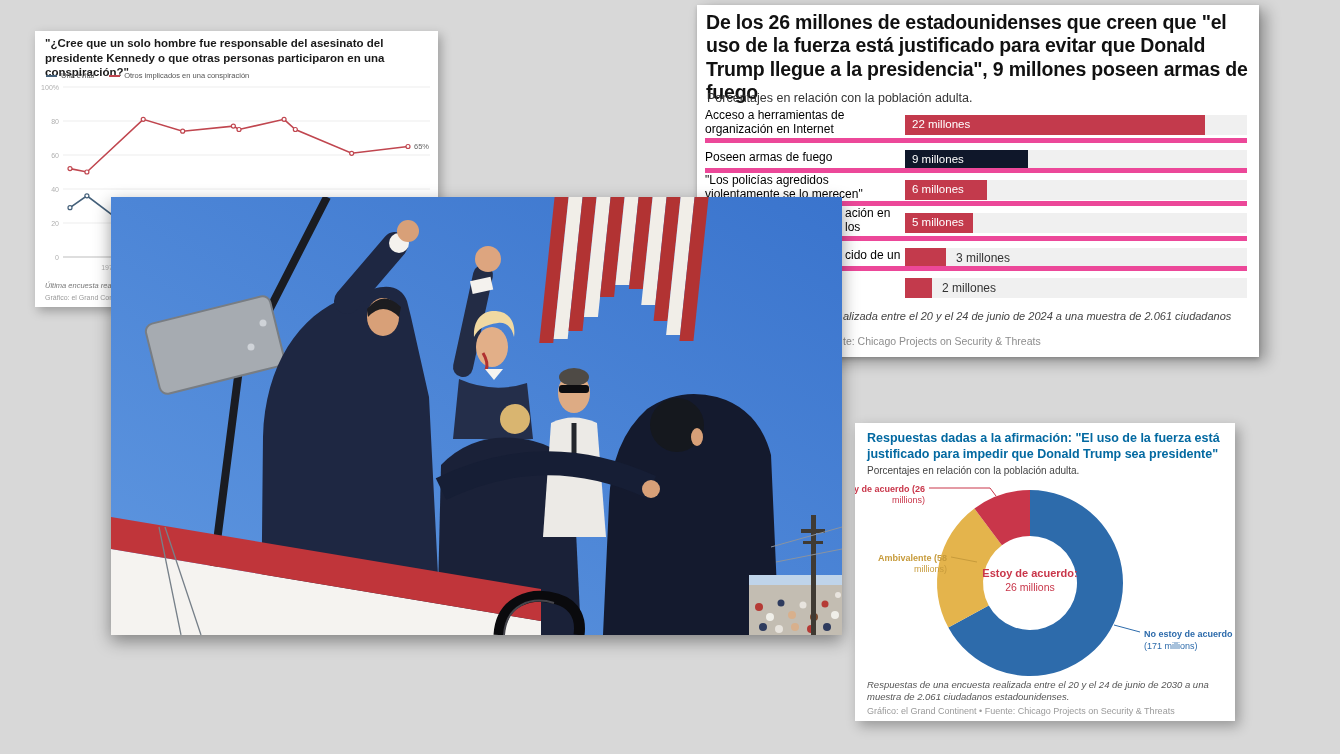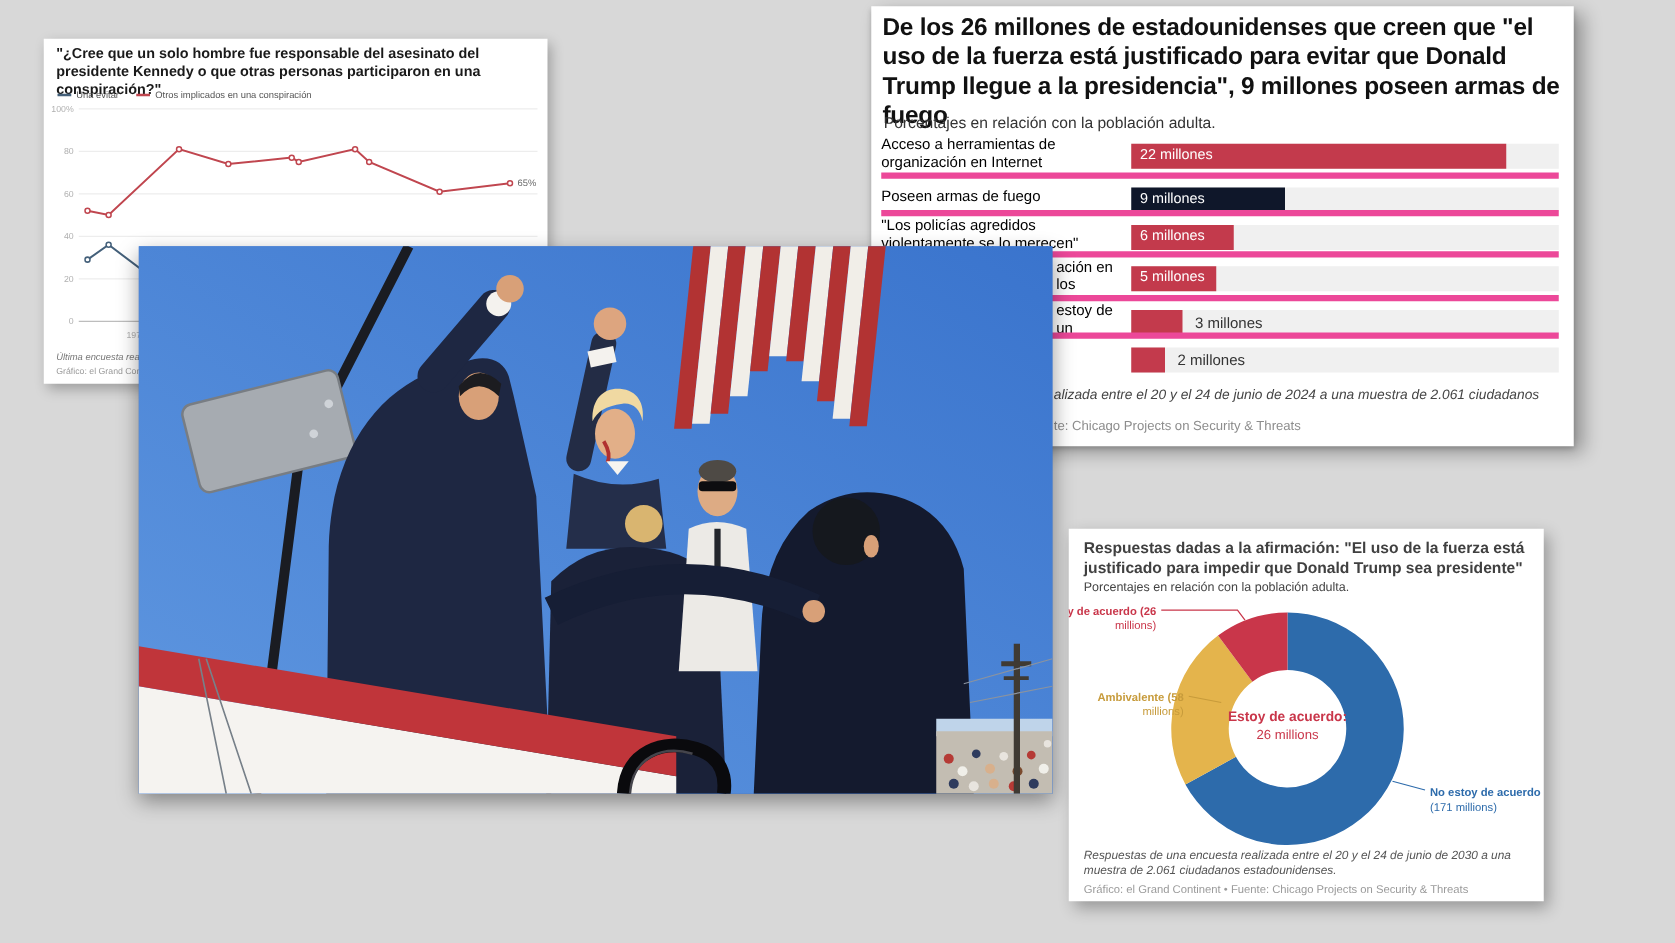--- a/index.html
+++ b/index.html
@@ -30,21 +30,21 @@
   .bval-in{position:absolute;left:7px;top:3px;font-size:11.5px;color:#fff;white-space:nowrap;}
   .bval-out{position:absolute;top:3px;font-size:12px;color:#333;white-space:nowrap;}
   .bc-f1{position:absolute;left:146px;top:305px;font-size:11px;font-style:italic;color:#444;}
   .bc-f2{position:absolute;left:146px;top:330px;font-size:10.5px;color:#8d8d8d;}
   
   .photo{position:absolute;left:111px;top:197px;width:731px;height:438px;margin:0;z-index:5;
          box-shadow:0 6px 16px rgba(0,0,0,.4);background:#3c76cf;}
   .photo svg{display:block;}
   
   .card-donut{left:855px;top:423px;width:380px;height:298px;box-shadow:4px 5px 12px rgba(0,0,0,.3);z-index:6;}
-  .card-donut h2{position:absolute;left:12px;top:7px;width:356px;margin:0;font-size:12.5px;line-height:1.3;color:#404040;}
+  .card-donut h2{position:absolute;left:12px;top:7px;width:356px;margin:0;font-size:12.5px;line-height:1.3;color:#0369a1;}
   .dc-sub{position:absolute;left:12px;top:42px;font-size:10px;color:#444;}
   #donut-svg{position:absolute;left:0;top:56px;width:380px;height:200px;}
   .dc-f1{position:absolute;left:12px;top:256px;width:352px;font-size:9.5px;font-style:italic;color:#555;line-height:1.25;}
   .dc-f2{position:absolute;left:12px;top:283px;font-size:9px;color:#9a9a9a;}
 </style>
 </head>
 <body>
 
 <div class="stage">
 
@@ -125,21 +125,21 @@
         </div>
         <div class="brow sep" style="top: 196px;">
           <div class="blabel cut">ación en los</div>
           <div class="btrack">
             <div class="bbar" style="width: 68px; background: rgb(195, 58, 76);">
               <span class="bval-in">5 millones</span>
             </div>
           </div>
         </div>
         <div class="brow sep" style="top: 231px;">
-          <div class="blabel cut">estoy de un</div>
+          <div class="blabel cut">cido de un</div>
           <div class="btrack">
             <span class="bval-out" style="left: 51px;">3 millones</span>
             <div class="bbar" style="width: 41px; background: rgb(195, 58, 76);"></div>
           </div>
         </div>
         <div class="brow sep" style="top: 261px;">
           <div class="blabel cut"></div>
           <div class="btrack">
             <span class="bval-out" style="left: 37px;">2 millones</span>
             <div class="bbar" style="width: 27px; background: rgb(195, 58, 76);"></div>

